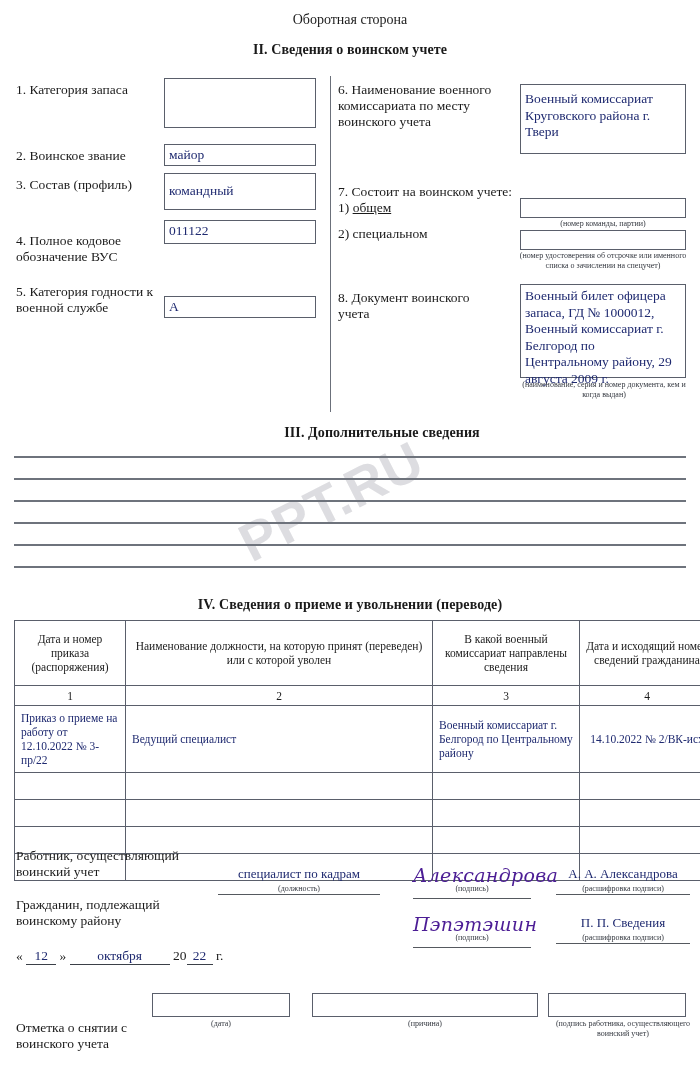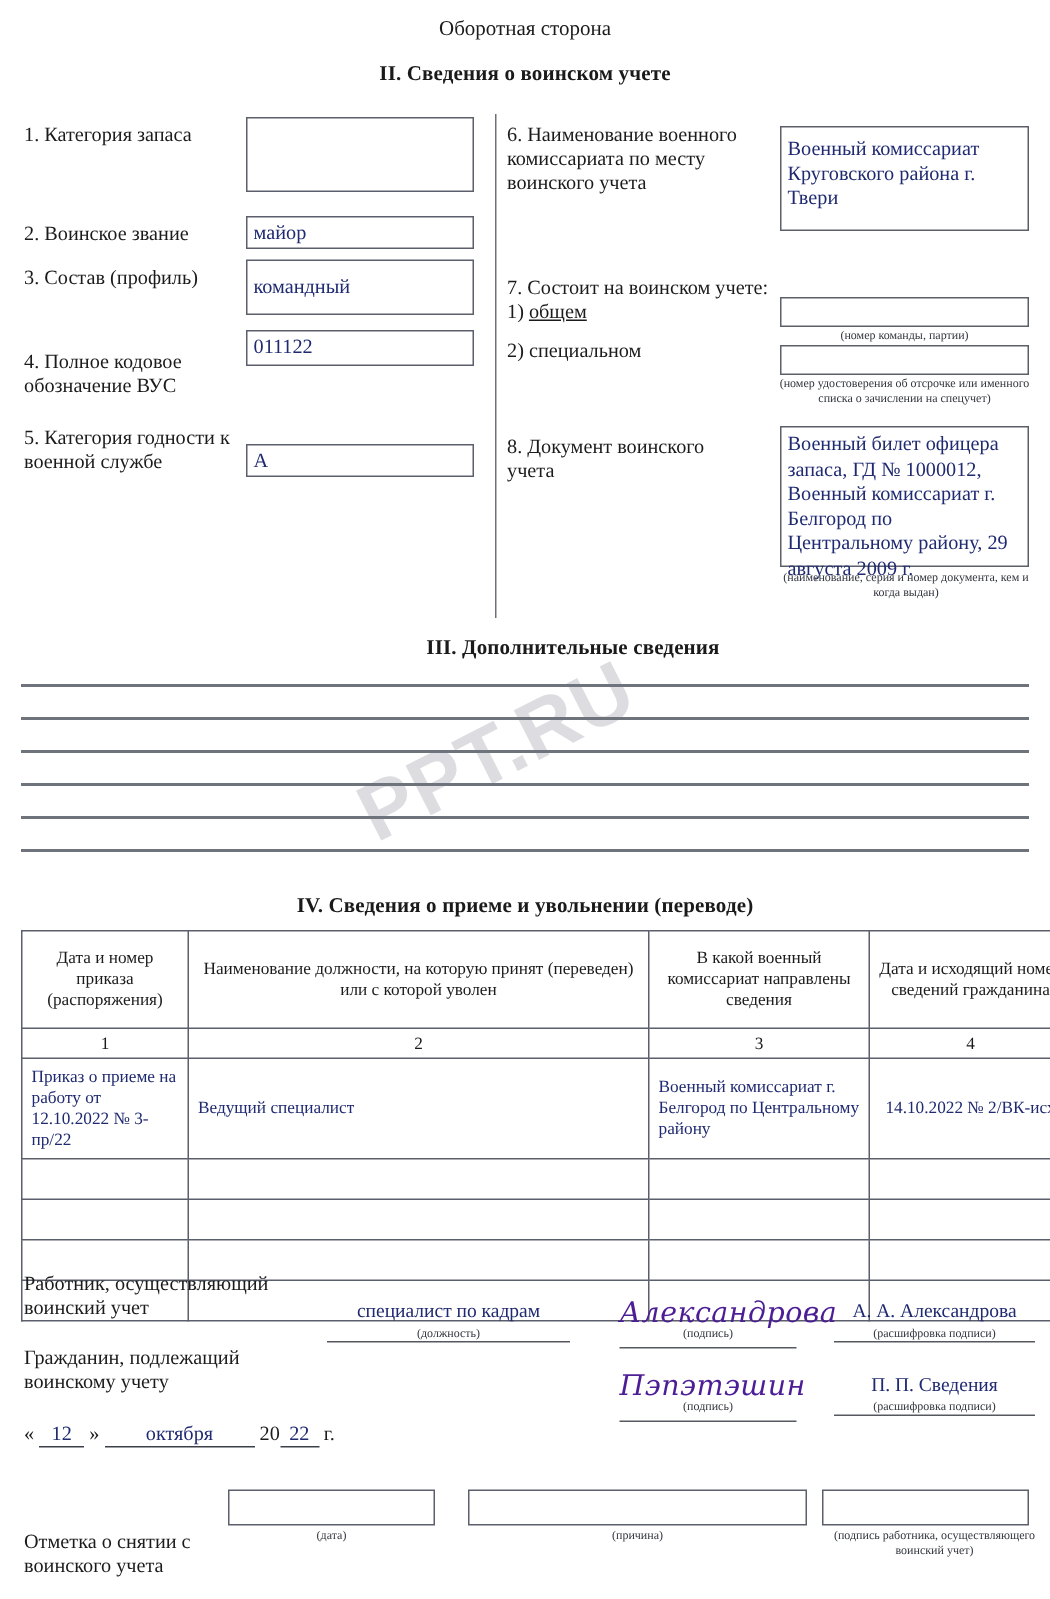--- a/index.html
+++ b/index.html
@@ -242,21 +242,21 @@
 
   <div class="abs sigline" style="left:218px; top:866px; width:162px;">специалист по кадрам</div>
   <div class="abs cap" style="left:218px; top:884px; width:162px;">(должность)</div>
 
   <div class="abs sigline sigscript" style="left:413px; top:864px; width:118px;">Александрова</div>
   <div class="abs cap" style="left:413px; top:884px; width:118px;">(подпись)</div>
 
   <div class="abs sigline" style="left:556px; top:866px; width:134px;">А. А. Александрова</div>
   <div class="abs cap" style="left:556px; top:884px; width:134px;">(расшифровка подписи)</div>
 
-  <div class="abs lbl" style="left:16px; top:897px; width:190px;">Гражданин, подлежащий воинскому учету</div>
+  <div class="abs lbl" style="left:16px; top:897px; width:190px;">Гражданин, подлежащий воинскому району</div>
 
   <div class="abs sigline sigscript" style="left:413px; top:913px; width:118px;">Пэпэтэшин</div>
   <div class="abs cap" style="left:413px; top:933px; width:118px;">(подпись)</div>
 
   <div class="abs sigline" style="left:556px; top:915px; width:134px;">П. П. Сведения</div>
   <div class="abs cap" style="left:556px; top:933px; width:134px;">(расшифровка подписи)</div>
 
   <div class="abs lbl" style="left:16px; top:948px;">
     <span>«</span>
     <span class="dateline" style="width:30px;">12</span>

